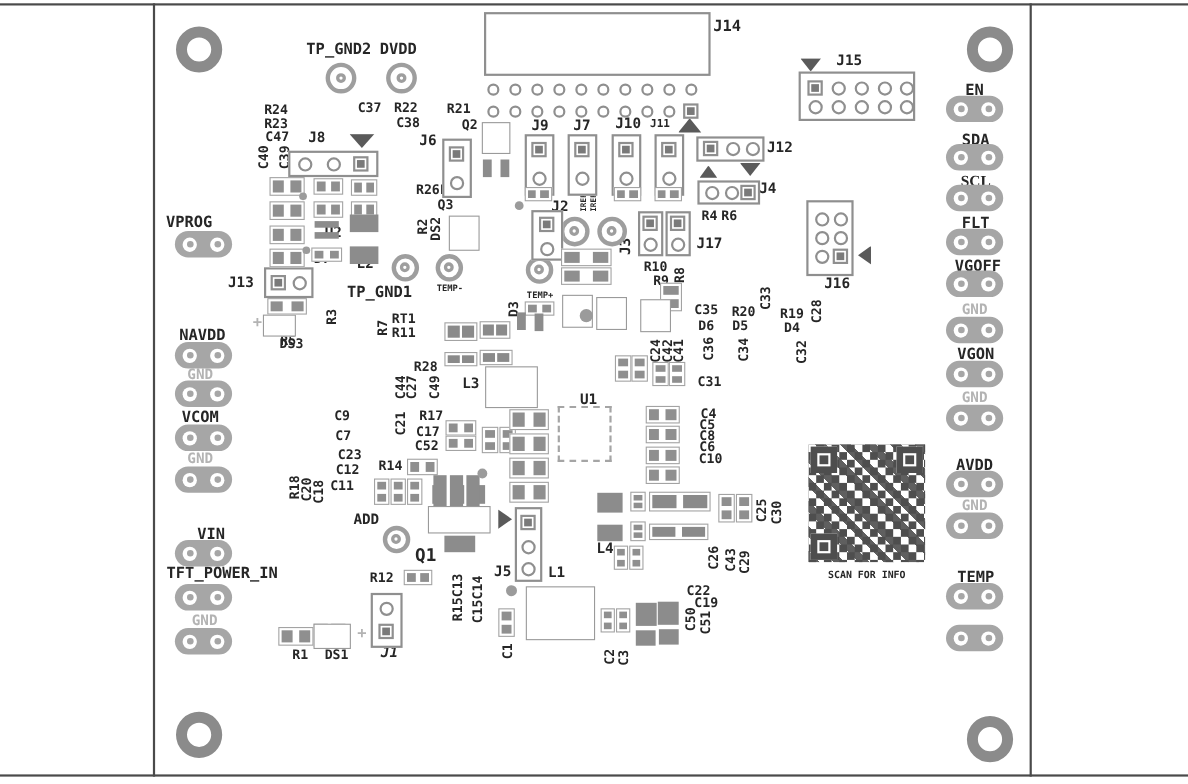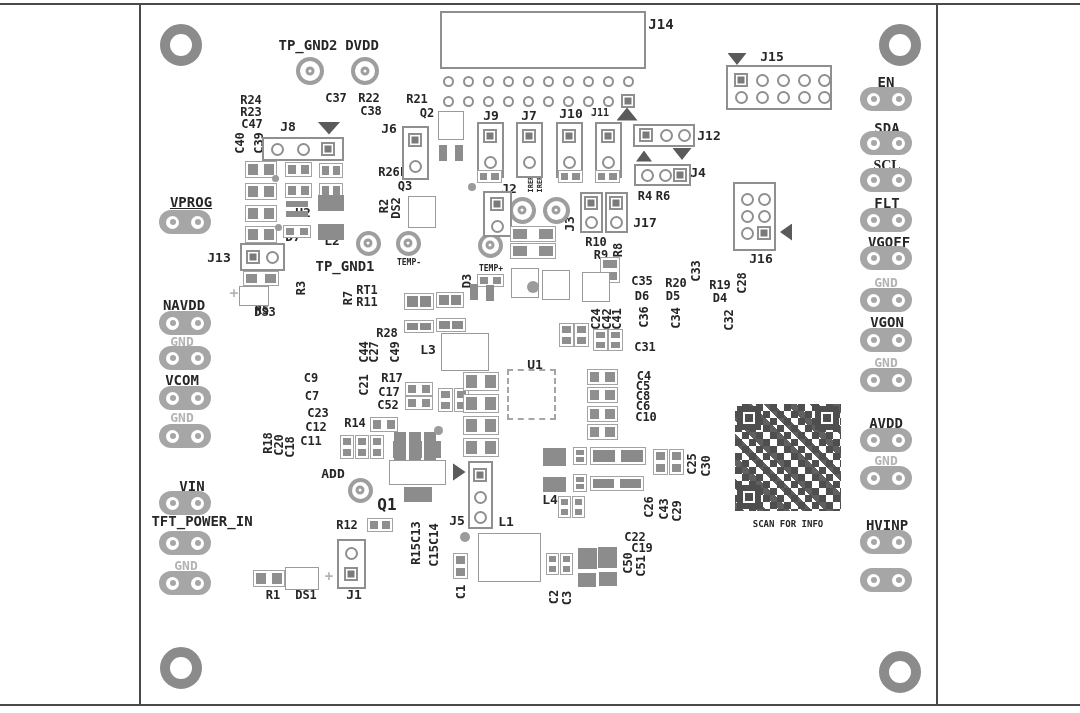--- a/index.html
+++ b/index.html
@@ -179,40 +179,40 @@
     <div class="lbl" style="left: 457px; top: 520px; font-size: 13px; transform: translate(-50%, -50%);">J5</div>
     <div class="lbl" style="left: 461px; top: 592px; font-size: 12px; transform: translate(-50%, -50%) rotate(-90deg);">C1</div>
     <div class="lbl" style="left: 416px; top: 543px; font-size: 12px; transform: translate(-50%, -50%) rotate(-90deg);">R15C13</div>
     <div class="lbl" style="left: 434px; top: 545px; font-size: 12px; transform: translate(-50%, -50%) rotate(-90deg);">C15C14</div>
     <div class="lbl" style="left: 333px; top: 473px; font-size: 13px; transform: translate(-50%, -50%);">ADD</div>
     <div class="lbl" style="left: 387px; top: 505px; font-size: 16px; transform: translate(-50%, -50%);">Q1</div>
     <div class="lbl" style="left: 347px; top: 525px; font-size: 12px; transform: translate(-50%, -50%);">R12</div>
     <div class="lbl gray" style="left: 329px; top: 576px; font-size: 14px; transform: translate(-50%, -50%);">+</div>
     <div class="lbl" style="left: 273px; top: 595px; font-size: 12px; transform: translate(-50%, -50%);">R1</div>
     <div class="lbl" style="left: 306px; top: 595px; font-size: 12px; transform: translate(-50%, -50%);">DS1</div>
-    <div class="lbl" style="left: 354px; top: 594px; font-size: 13px; transform: translate(-50%, -50%);">J1</div>
-    <div class="lbl" style="left: 191px; top: 202px; font-size: 14px; transform: translate(-50%, -50%); text-decoration: underline;">VPROG</div>
+    <div class="lbl" style="left: 354px; top: 594px; font-size: 13px; transform: translate(-50%, -50%); font-style: italic;">J1</div>
+    <div class="lbl" style="left: 172px; top: 202px; font-size: 14px; transform: translate(-50%, -50%);">VPROG</div>
     <div class="lbl" style="left: 184px; top: 305px; font-size: 14px; transform: translate(-50%, -50%);">NAVDD</div>
     <div class="lbl gray" style="left: 182px; top: 341px; font-size: 13px; transform: translate(-50%, -50%);">GND</div>
     <div class="lbl" style="left: 182px; top: 380px; font-size: 14px; transform: translate(-50%, -50%);">VCOM</div>
     <div class="lbl gray" style="left: 182px; top: 417px; font-size: 13px; transform: translate(-50%, -50%);">GND</div>
     <div class="lbl" style="left: 192px; top: 486px; font-size: 14px; transform: translate(-50%, -50%);">VIN</div>
     <div class="lbl" style="left: 202px; top: 521px; font-size: 14px; transform: translate(-50%, -50%);">TFT_POWER_IN</div>
     <div class="lbl gray" style="left: 186px; top: 565px; font-size: 13px; transform: translate(-50%, -50%);">GND</div>
     <div class="lbl" style="left: 886px; top: 82px; font-size: 14px; transform: translate(-50%, -50%);">EN</div>
     <div class="lbl" style="left: 887px; top: 128px; font-size: 14px; transform: translate(-50%, -50%);">SDA</div>
     <div class="lbl" style="left: 887px; top: 166px; font-size: 14px; transform: translate(-50%, -50%); font-family: Liberation Serif, serif;">SCL</div>
     <div class="lbl" style="left: 887px; top: 203px; font-size: 14px; transform: translate(-50%, -50%);">FLT</div>
     <div class="lbl" style="left: 889px; top: 242px; font-size: 14px; transform: translate(-50%, -50%);">VGOFF</div>
     <div class="lbl gray" style="left: 886px; top: 282px; font-size: 13px; transform: translate(-50%, -50%);">GND</div>
     <div class="lbl" style="left: 887px; top: 322px; font-size: 14px; transform: translate(-50%, -50%);">VGON</div>
     <div class="lbl gray" style="left: 886px; top: 362px; font-size: 13px; transform: translate(-50%, -50%);">GND</div>
     <div class="lbl" style="left: 886px; top: 423px; font-size: 14px; transform: translate(-50%, -50%);">AVDD</div>
     <div class="lbl gray" style="left: 886px; top: 460px; font-size: 13px; transform: translate(-50%, -50%);">GND</div>
-    <div class="lbl" style="left: 887px; top: 525px; font-size: 14px; transform: translate(-50%, -50%);">HVINP</div>
+    <div class="lbl" style="left: 887px; top: 525px; font-size: 14px; transform: translate(-50%, -50%);">TEMP</div>
     <div class="lbl" style="left: 887px; top: 563px; font-size: 14px; transform: translate(-50%, -50%); margin-top: 24px;">GND3</div>
     <div class="lbl" style="left: 788px; top: 524px; font-size: 9px; transform: translate(-50%, -50%);">SCAN FOR INFO</div>
     <div class="tp" style="left: 159px; top: 210px; width: 52px; height: 24px;">
       <span class="h" style="left:7px">
         <i></i>
       </span>
       <span class="h" style="right:7px">
         <i></i>
       </span>
     </div>

